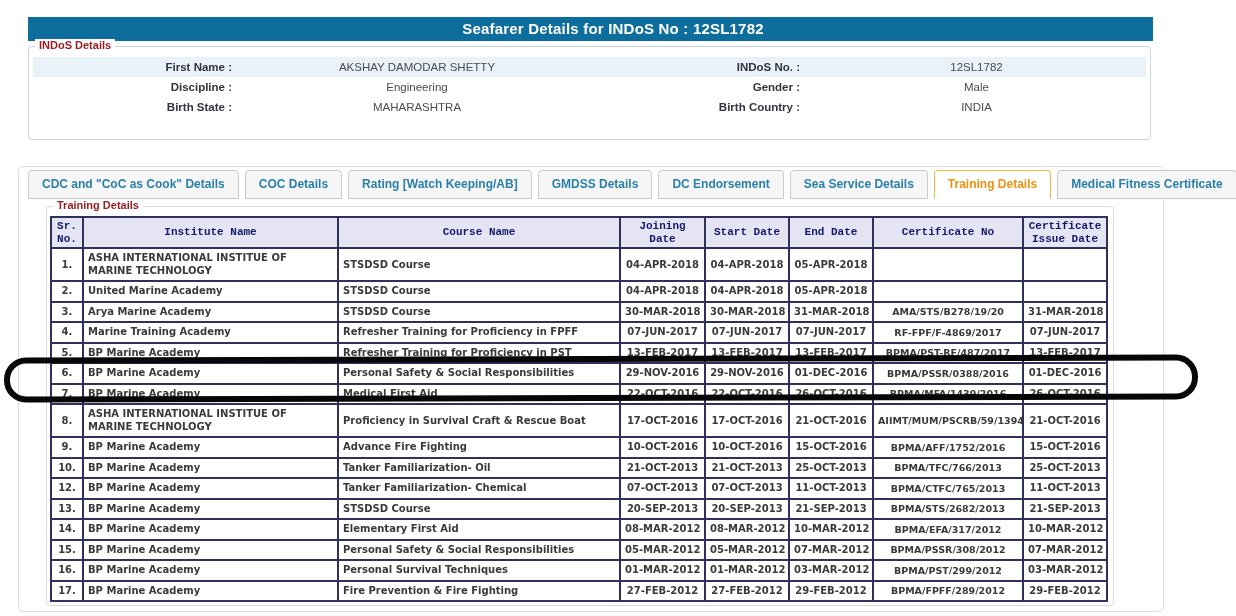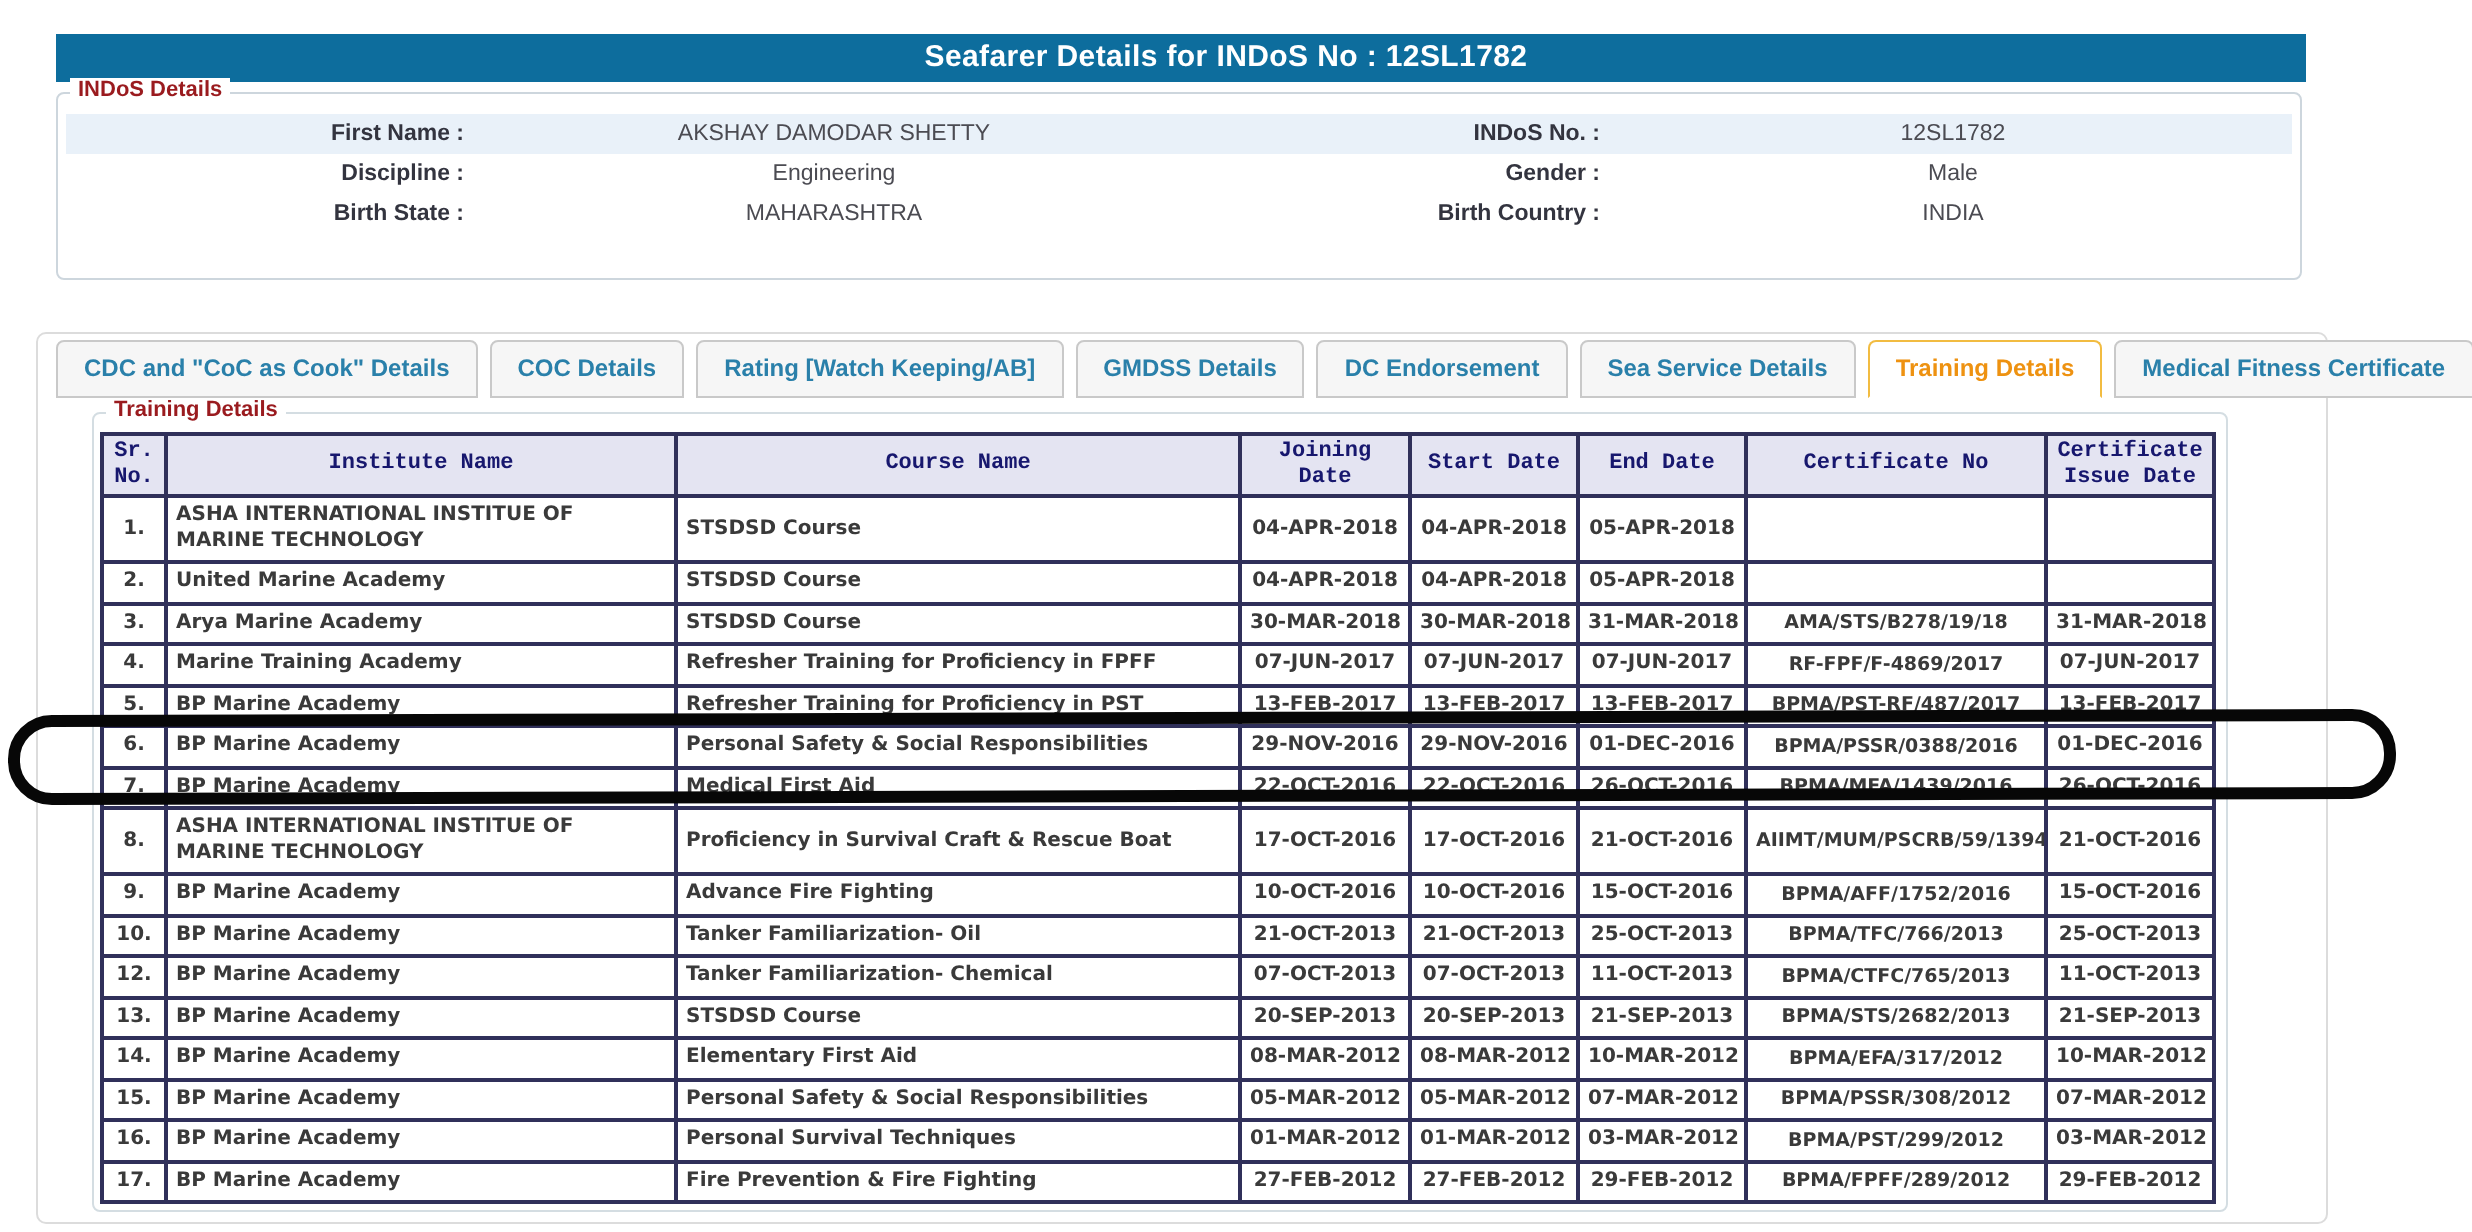--- a/index.html
+++ b/index.html
@@ -145,21 +145,21 @@
               <td class="c-cert"></td>
               <td class="c-date"></td>
             </tr>
             <tr>
               <td class="c-sr">3.</td>
               <td class="c-inst">Arya Marine Academy</td>
               <td class="c-course">STSDSD Course</td>
               <td class="c-date">30-MAR-2018</td>
               <td class="c-date">30-MAR-2018</td>
               <td class="c-date">31-MAR-2018</td>
-              <td class="c-cert">AMA/STS/B278/19/18</td>
+              <td class="c-cert">AMA/STS/B278/19/20</td>
               <td class="c-date">31-MAR-2018</td>
             </tr>
             <tr>
               <td class="c-sr">4.</td>
               <td class="c-inst">Marine Training Academy</td>
               <td class="c-course">Refresher Training for Proficiency in FPFF</td>
               <td class="c-date">07-JUN-2017</td>
               <td class="c-date">07-JUN-2017</td>
               <td class="c-date">07-JUN-2017</td>
               <td class="c-cert">RF-FPF/F-4869/2017</td>

